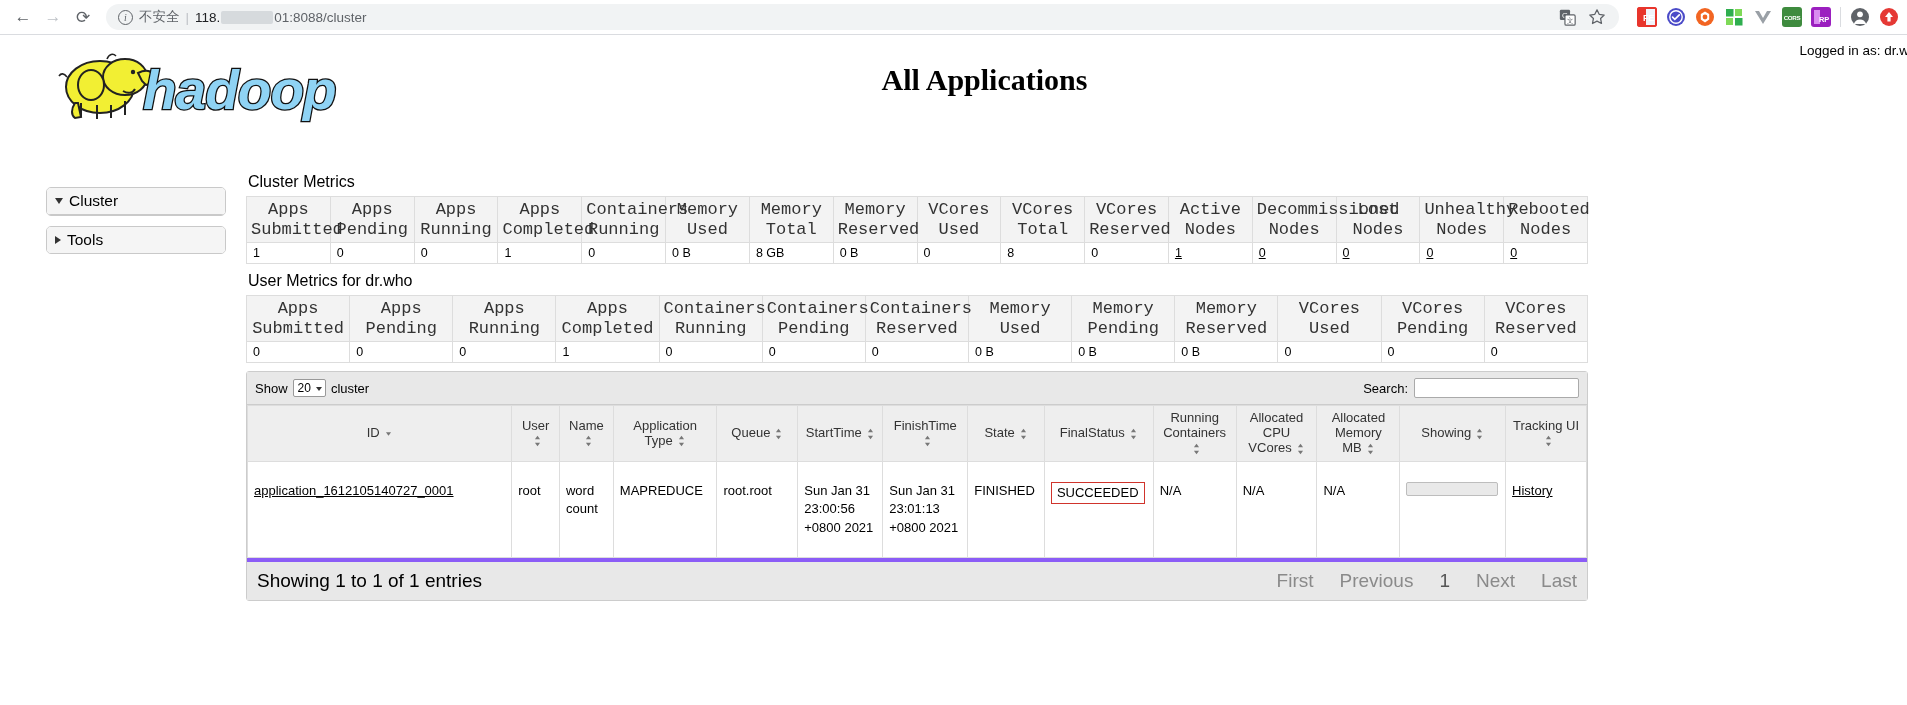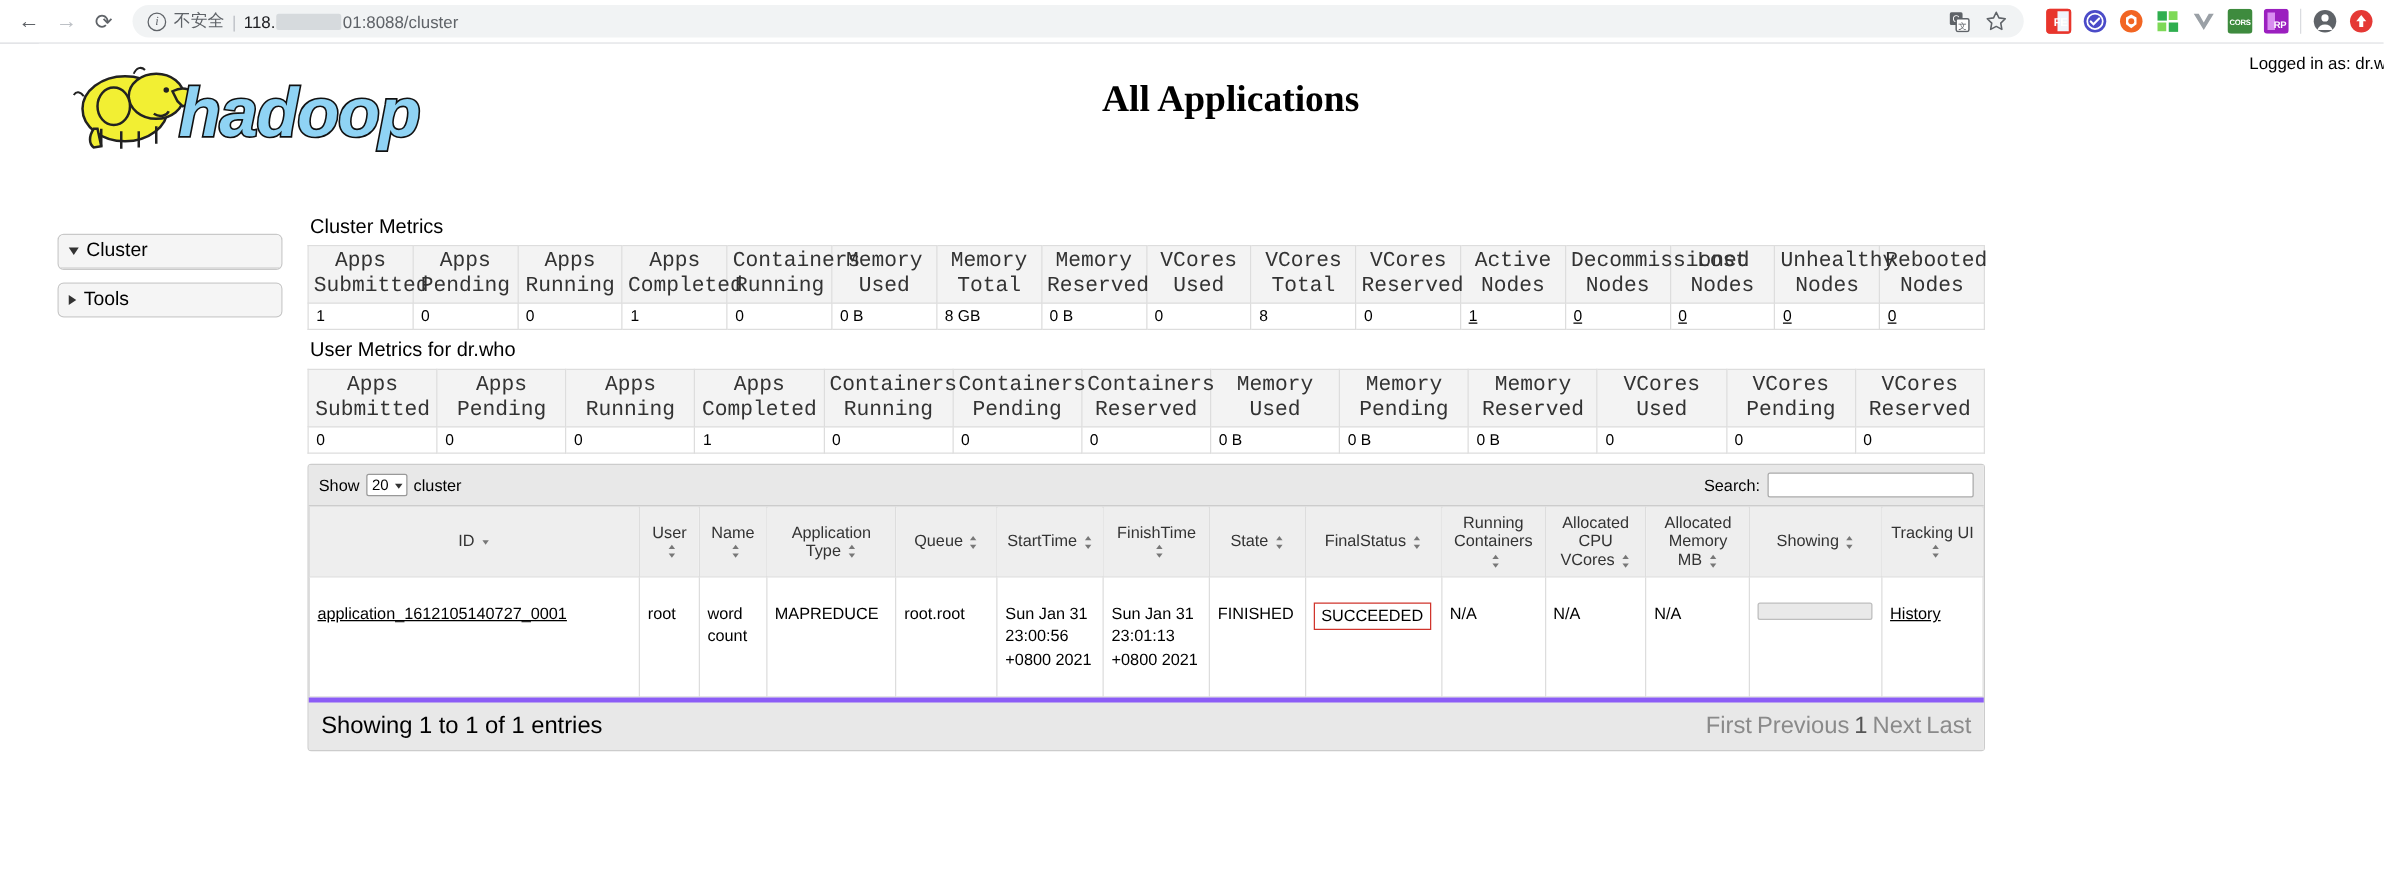--- a/index.html
+++ b/index.html
@@ -237,21 +237,21 @@
   }
   td.track a { color:#000; text-decoration:underline; }
   .apps-foot {
     background:#e8e8e8;
     border-top:4px solid #8b5cf6;
     padding:8px 10px;
     display:flex; align-items:center;
     font-size:19px;
     justify-content:center;
   }
-  .pager { margin-left:auto; display:flex; align-items:center; gap:4px; }
+  .pager { margin-left:auto; display:flex; align-items:center; gap:26px; }
   .pg { color:#8a8a8a; }
   .pg.num { color:#555; }
 </style>
 </head>
 <body>
 
 <div class="browser-bar">
   <div class="nav-btn">←</div>
   <div class="nav-btn disabled">→</div>
   <div class="nav-btn">⟳</div>

